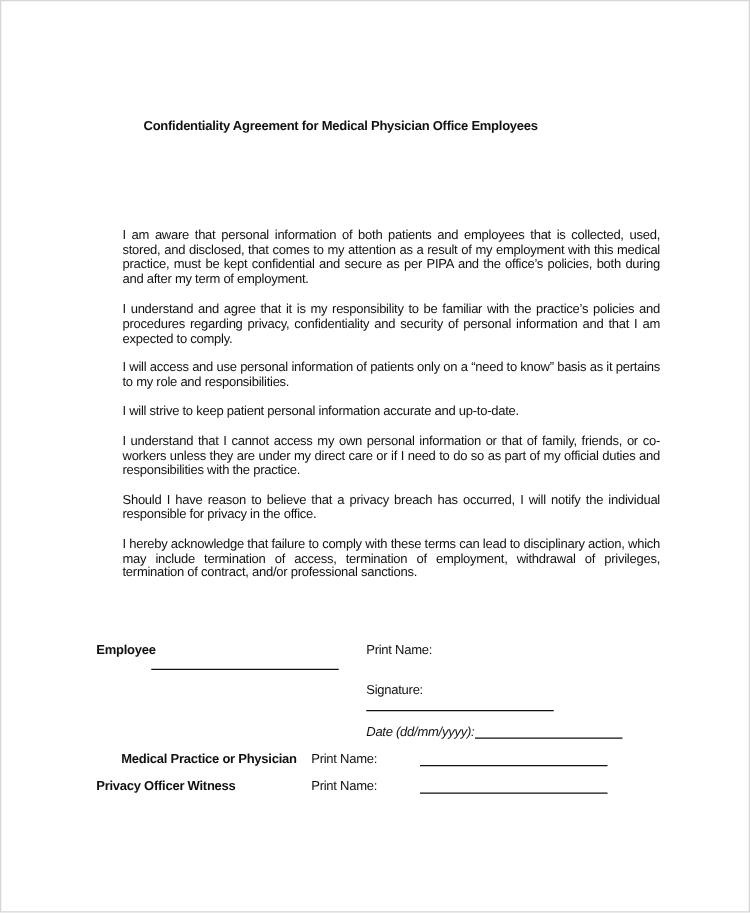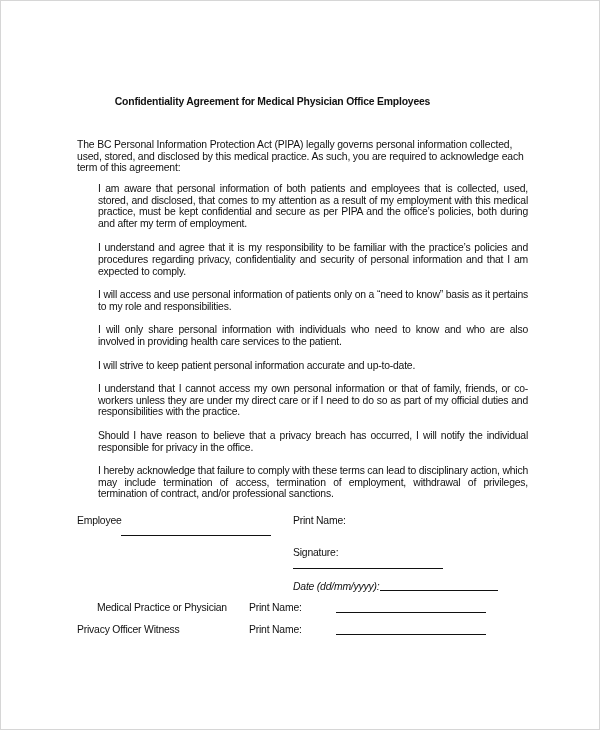--- a/index.html
+++ b/index.html
@@ -19,37 +19,35 @@
   }
   .terms { position: absolute; top: 182px; left: 97px; width: 430px; }
   .term {
     font-size: 10.4px; line-height: 11.6px; text-align: justify; letter-spacing: -0.2px;
     margin-bottom: 12px;
   }
   .term.t0 { margin-bottom: 13px; }
   .sig {
     position: absolute; font-size: 10.4px; letter-spacing: -0.2px; white-space: nowrap;
   }
-  .bold { font-weight: normal; }
+  .bold { font-weight: bold; }
   .line { position: absolute; height: 1px; background: #111; }
 </style>
 </head>
 <body>
 
 <div class="page">
 
   <div class="title">Confidentiality Agreement for Medical Physician Office Employees</div>
 
-  <div class="intro">The BC Personal Information Protection Act (PIPA) legally governs personal information collected, used, stored, and disclosed by this medical practice. As such, you are required to acknowledge each term of this agreement:</div>
 
   <div class="terms">
     <p class="term t0">I am aware that personal information of both patients and employees that is collected, used, stored, and disclosed, that comes to my attention as a result of my employment with this medical practice, must be kept confidential and secure as per PIPA and the office’s policies, both during and after my term of employment.</p>
     <p class="term">I understand and agree that it is my responsibility to be familiar with the practice’s policies and procedures regarding privacy, confidentiality and security of personal information and that I am expected to comply.</p>
     <p class="term">I will access and use personal information of patients only on a “need to know” basis as it pertains to my role and responsibilities.</p>
-    <p class="term">I will only share personal information with individuals who need to know and who are also involved in providing health care services to the patient.</p>
     <p class="term">I will strive to keep patient personal information accurate and up-to-date.</p>
     <p class="term">I understand that I cannot access my own personal information or that of family, friends, or co-workers unless they are under my direct care or if I need to do so as part of my official duties and responsibilities with the practice.</p>
     <p class="term">Should I have reason to believe that a privacy breach has occurred, I will notify the individual responsible for privacy in the office.</p>
     <p class="term">I hereby acknowledge that failure to comply with these terms can lead to disciplinary action, which may include termination of access, termination of employment, withdrawal of privileges, termination of contract, and/or professional sanctions.</p>
   </div>
 
   <div class="sig bold" style="left:76px; top:514px;">Employee</div>
   <div class="line" style="left:120px; top:534px; width:150px;"></div>
 
   <div class="sig" style="left:292px; top:514px;">Print Name:</div>

